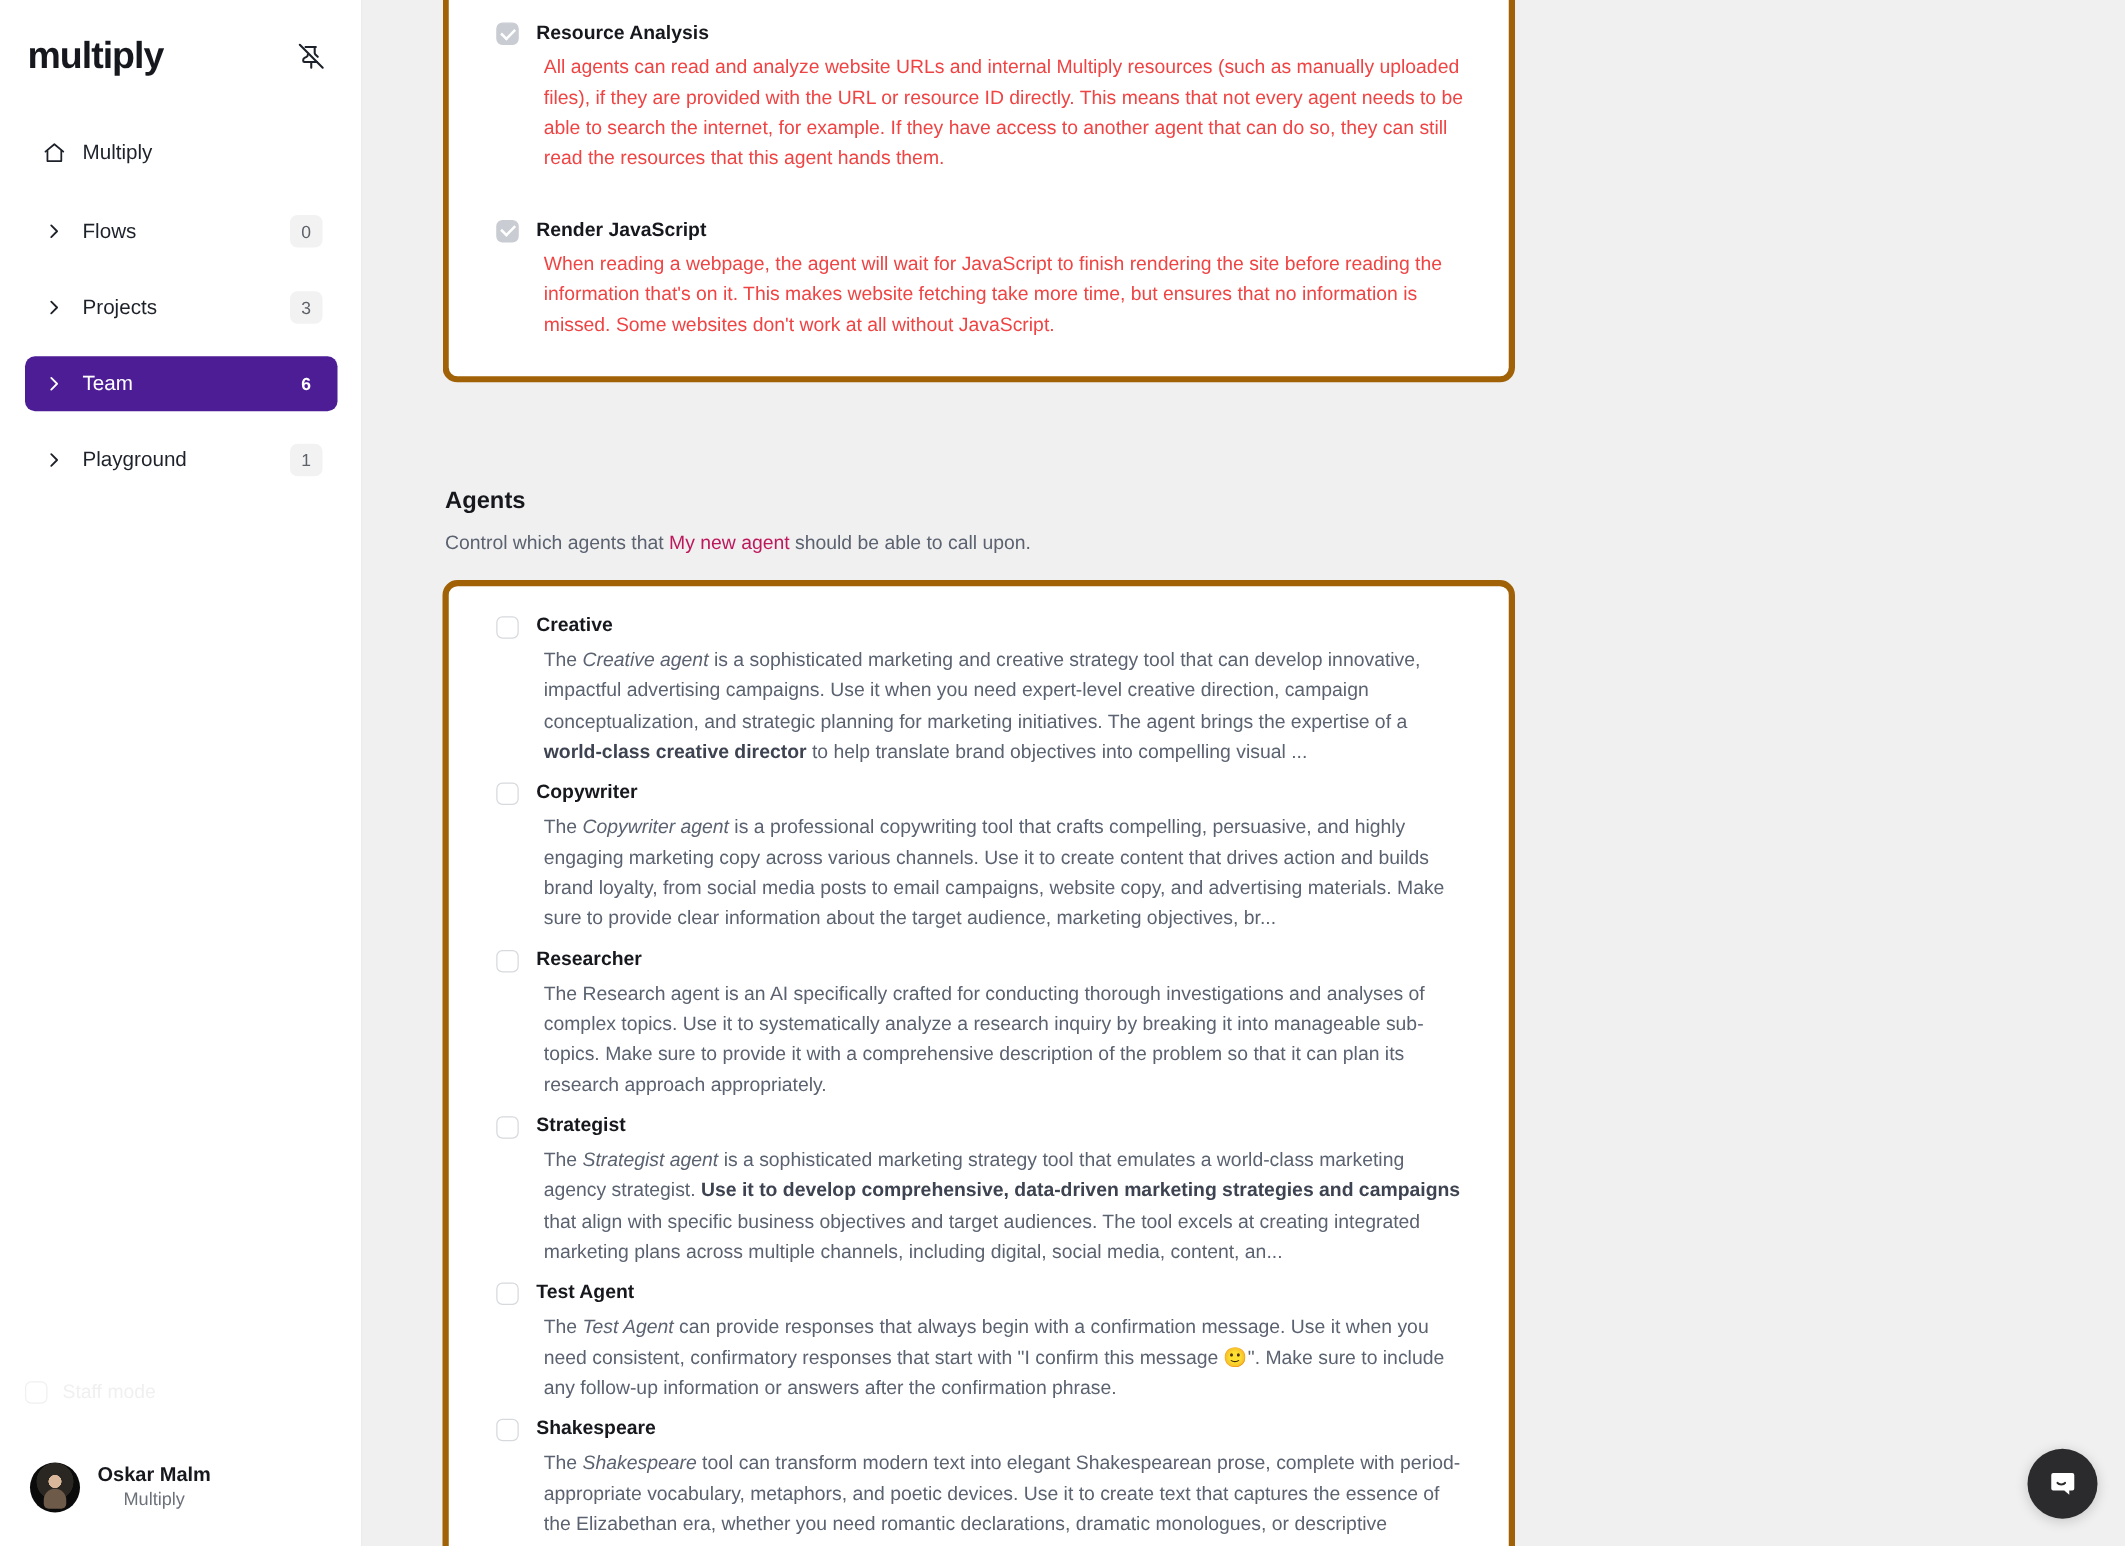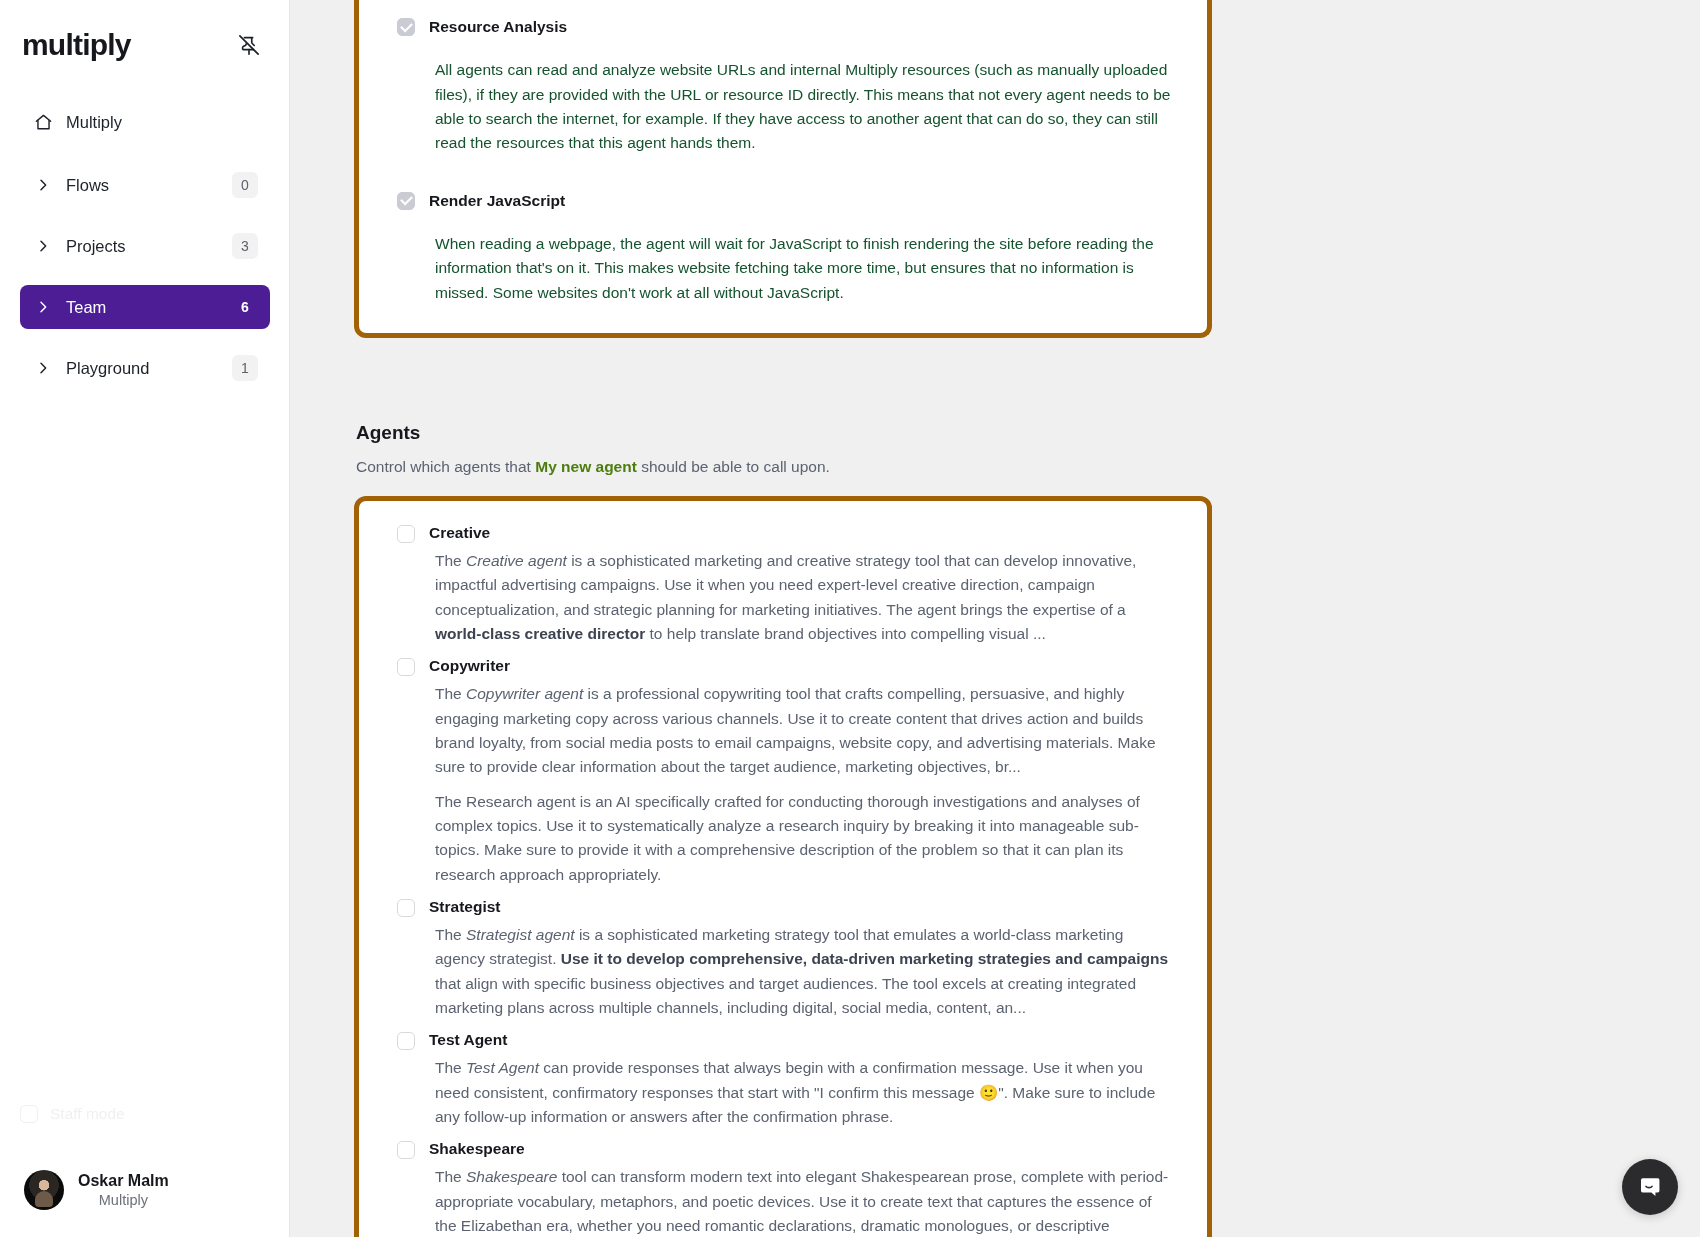--- a/index.html
+++ b/index.html
@@ -108,22 +108,22 @@
   }
   .card.agents { margin-top: 0; padding: 22px 0 22px 0; }
 
   .opt { padding: 16px 34px 0 38px; margin-bottom: 4px; }
   .opt-head { display: flex; align-items: flex-start; gap: 14px; }
   .opt-title {
     font-size: 15.5px; font-weight: 600; color: #16181d;
     line-height: 1.25; padding-top: 1px;
   }
   .opt-desc {
-    font-size: 15.5px; color: #14532d; line-height: 1.57;
-    margin: 22px 0 0 38px; max-width: 780px;
+    font-size: 15.5px; color: #ef4444; line-height: 1.57;
+    margin: 6px 0 0 38px; max-width: 780px;
   }
   .opt-desc.narrow { max-width: 752px; }
 
   
   .cb {
     width: 18px; height: 18px; min-width: 18px; border-radius: 5px;
     border: 1.5px solid #d7d9dd; background: #fff;
     display: flex; align-items: center; justify-content: center;
     margin-top: 2px; cursor: pointer;
   }
@@ -134,21 +134,21 @@
     transform: rotate(-45deg) translate(1px, -1px);
   }
 
   .section-title {
     font-size: 19px; font-weight: 700; color: #16181d;
     margin: 84px 0 0 0; padding-left: 2px;
   }
   .section-sub {
     font-size: 15.5px; color: #5b6270; margin: 14px 0 20px 2px;
   }
-  .section-sub b { color: #4d7c0f; font-weight: 700; }
+  .section-sub b { color: #be185d; font-weight: 400; }
 
   .agent { padding: 0 34px 0 38px; margin-bottom: 2px; }
   .agent + .agent { margin-top: 10px; }
   .agent-title {
     font-size: 15.5px; font-weight: 600; color: #16181d; padding-top: 1px;
   }
   .agent-desc {
     font-size: 15.5px; color: #5b6270; line-height: 1.57;
     margin: 6px 0 0 38px; max-width: 772px;
   }
@@ -292,20 +292,24 @@
             <p class="agent-desc"><span>The </span><i>Creative agent</i><span> is a sophisticated marketing and creative strategy tool that can develop innovative, impactful advertising campaigns. Use it when you need expert-level creative direction, campaign conceptualization, and strategic planning for marketing initiatives. The agent brings the expertise of a </span><b>world-class creative director</b><span> to help translate brand objectives into compelling visual ...</span></p>
           </div>
           <div class="agent">
             <div class="opt-head">
               <span class="cb"></span>
               <span class="agent-title">Copywriter</span>
             </div>
             <p class="agent-desc"><span>The </span><i>Copywriter agent</i><span> is a professional copywriting tool that crafts compelling, persuasive, and highly engaging marketing copy across various channels. Use it to create content that drives action and builds brand loyalty, from social media posts to email campaigns, website copy, and advertising materials. Make sure to provide clear information about the target audience, marketing objectives, br...</span></p>
           </div>
           <div class="agent">
+            <div class="opt-head">
+              <span class="cb"></span>
+              <span class="agent-title">Researcher</span>
+            </div>
             <p class="agent-desc"><span>The Research agent is an AI specifically crafted for conducting thorough investigations and analyses of complex topics. Use it to systematically analyze a research inquiry by breaking it into manageable sub-topics. Make sure to provide it with a comprehensive description of the problem so that it can plan its research approach appropriately.</span></p>
           </div>
           <div class="agent">
             <div class="opt-head">
               <span class="cb"></span>
               <span class="agent-title">Strategist</span>
             </div>
             <p class="agent-desc"><span>The </span><i>Strategist agent</i><span> is a sophisticated marketing strategy tool that emulates a world-class marketing agency strategist. </span><b>Use it to develop comprehensive, data-driven marketing strategies and campaigns</b><span> that align with specific business objectives and target audiences. The tool excels at creating integrated marketing plans across multiple channels, including digital, social media, content, an...</span></p>
           </div>
           <div class="agent">

